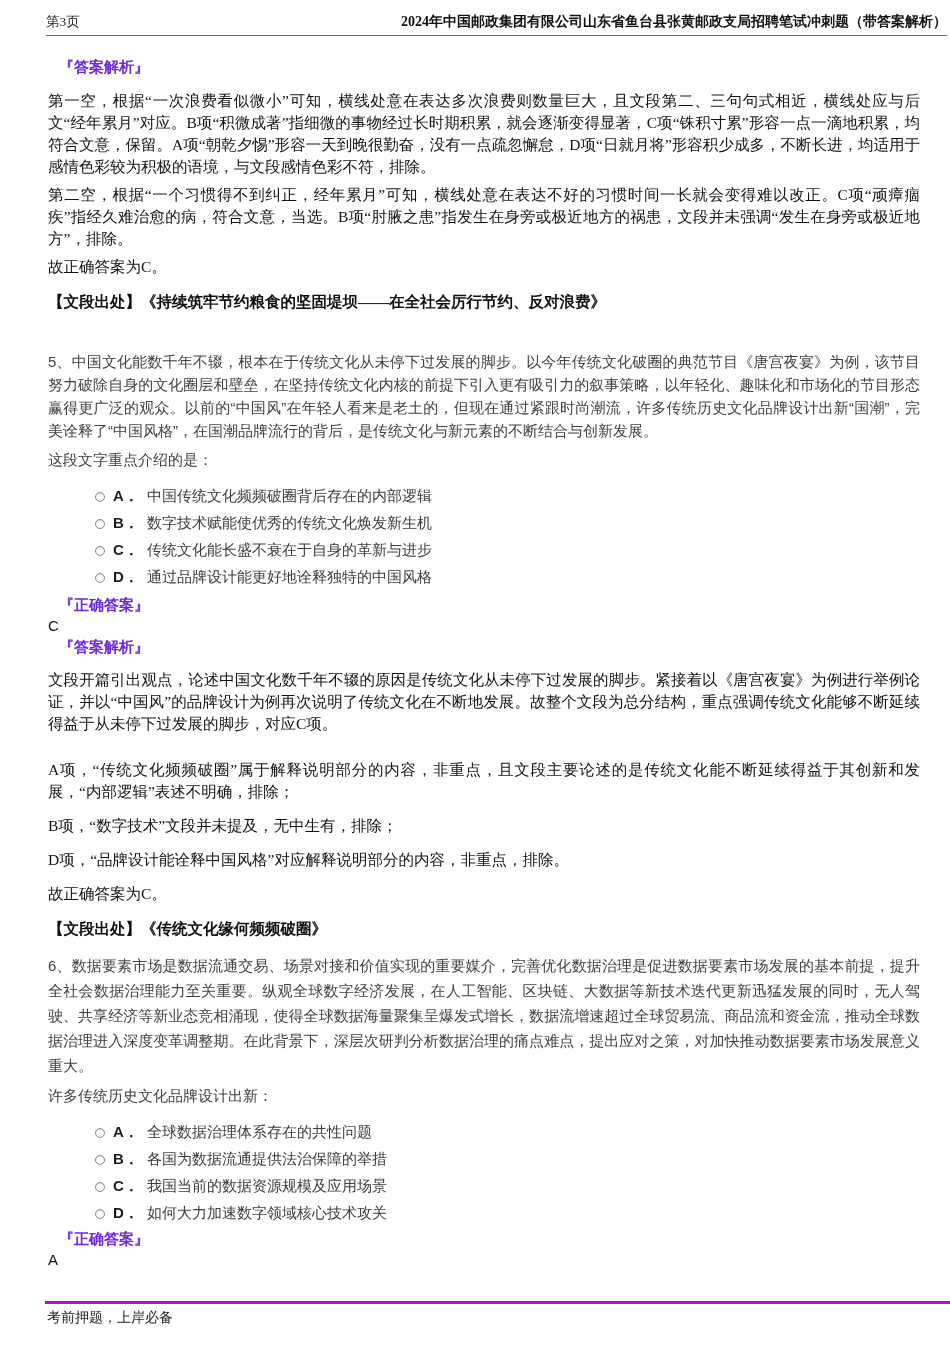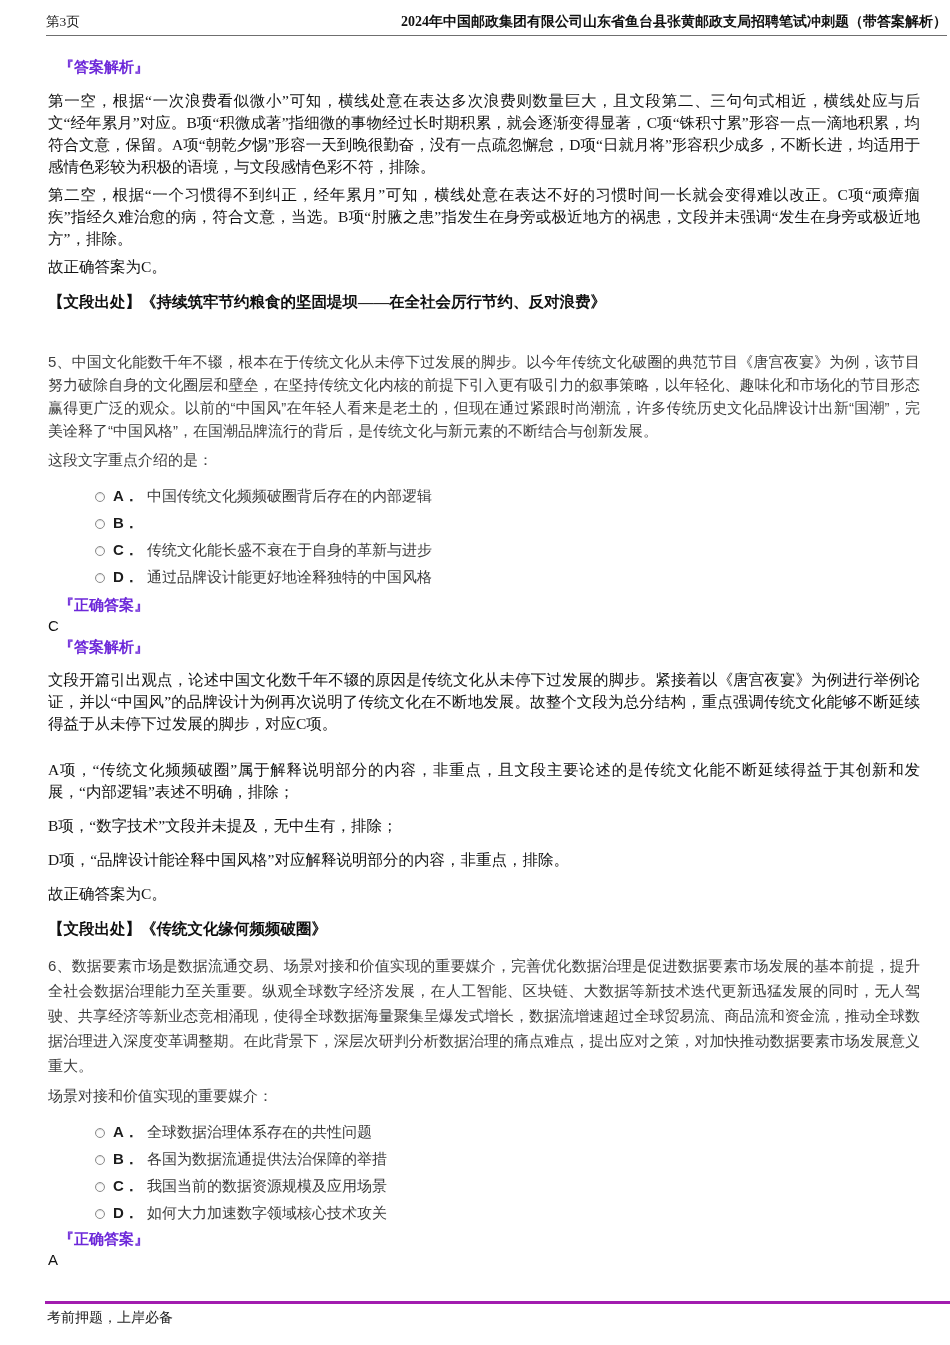--- a/index.html
+++ b/index.html
@@ -110,20 +110,21 @@
 
     <div class="options mt-opts">
       <div class="opt">
         <span class="radio"></span>
         <span class="letter">A．</span>
         <span class="otext">中国传统文化频频破圈背后存在的内部逻辑</span>
       </div>
       <div class="opt">
         <span class="radio"></span>
         <span class="letter">B．</span>
+        <span class="otext">数字技术赋能使优秀的传统文化焕发新生机</span>
       </div>
       <div class="opt">
         <span class="radio"></span>
         <span class="letter">C．</span>
         <span class="otext">传统文化能长盛不衰在于自身的革新与进步</span>
       </div>
       <div class="opt">
         <span class="radio"></span>
         <span class="letter">D．</span>
         <span class="otext">通过品牌设计能更好地诠释独特的中国风格</span>
@@ -135,21 +136,21 @@
     <div class="lbl ind">『答案解析』</div>
 
     <p class="ana mt-ana2">文段开篇引出观点，论述中国文化数千年不辍的原因是传统文化从未停下过发展的脚步。紧接着以《唐宫夜宴》为例进行举例论证，并以“中国风”的品牌设计为例再次说明了传统文化在不断地发展。故整个文段为总分结构，重点强调传统文化能够不断延续得益于从未停下过发展的脚步，对应C项。</p>
     <p class="ana mt-itemA">A项，“传统文化频频破圈”属于解释说明部分的内容，非重点，且文段主要论述的是传统文化能不断延续得益于其创新和发展，“内部逻辑”表述不明确，排除；</p>
     <p class="ana mt-item">B项，“数字技术”文段并未提及，无中生有，排除；</p>
     <p class="ana mt-item">D项，“品牌设计能诠释中国风格”对应解释说明部分的内容，非重点，排除。</p>
     <p class="ana mt-item">故正确答案为C。</p>
     <p class="source mt-source">【文段出处】《传统文化缘何频频破圈》</p>
 
     <p class="stem q6 mt-q6">6、数据要素市场是数据流通交易、场景对接和价值实现的重要媒介，完善优化数据治理是促进数据要素市场发展的基本前提，提升全社会数据治理能力至关重要。纵观全球数字经济发展，在人工智能、区块链、大数据等新技术迭代更新迅猛发展的同时，无人驾驶、共享经济等新业态竞相涌现，使得全球数据海量聚集呈爆发式增长，数据流增速超过全球贸易流、商品流和资金流，推动全球数据治理进入深度变革调整期。在此背景下，深层次研判分析数据治理的痛点难点，提出应对之策，对加快推动数据要素市场发展意义重大。</p>
-    <p class="prompt mt-prompt">场景对接和价值实现的重要媒介：</p>
+    <p class="prompt mt-prompt">许多传统历史文化品牌设计出新：</p>
 
     <div class="options mt-opts">
       <div class="opt">
         <span class="radio"></span>
         <span class="letter">A．</span>
         <span class="otext">全球数据治理体系存在的共性问题</span>
       </div>
       <div class="opt">
         <span class="radio"></span>
         <span class="letter">B．</span>

